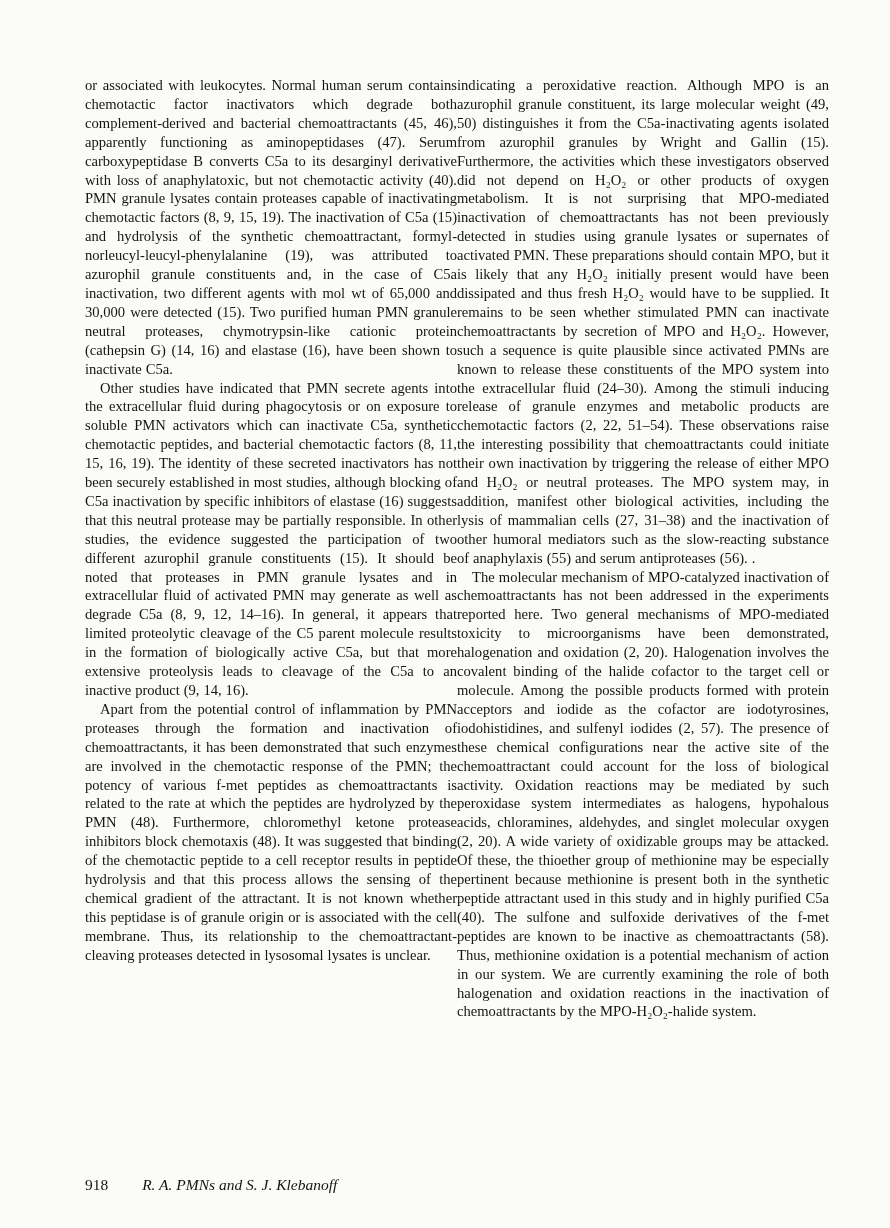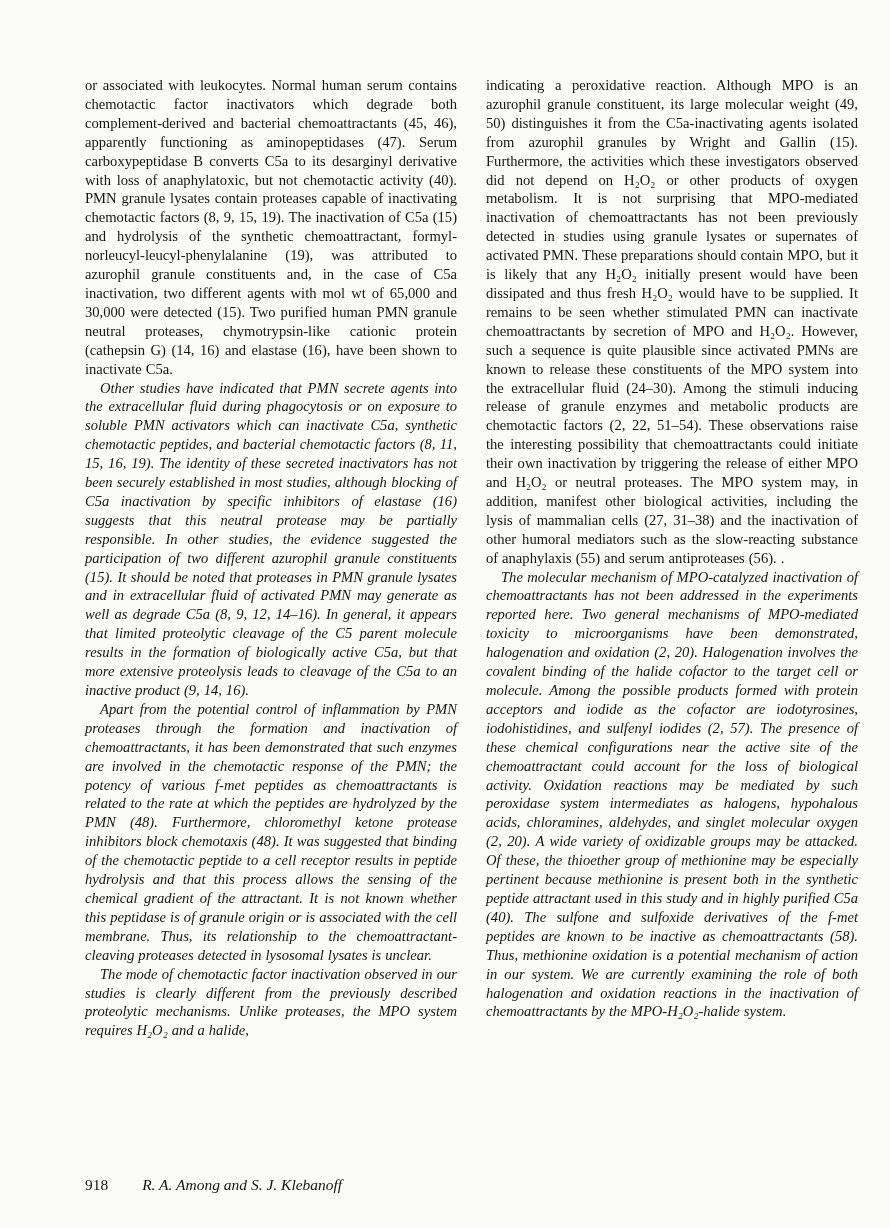--- a/index.html
+++ b/index.html
@@ -19,35 +19,33 @@
     height: 1228px;
     overflow: hidden;
     background: #fbfbf7;
   }
   .content {
     position: absolute;
     top: 76px;
     left: 85px;
     width: 773px;
     display: flex;
-    gap: 29px;
   }
   .column {
     width: 372px;
     font-size: 14.6px;
     line-height: 18.9px;
     text-align: justify;
   }
   .column p {
     margin: 0;
     word-spacing: 0.02em;
   }
   .column p.indent {
     text-indent: 15px;
-    font-style: italic;
   }
   .footer {
     position: absolute;
     top: 1176px;
     left: 85px;
     font-size: 15.5px;
     white-space: nowrap;
   }
   .footer .pagenum {
     display: inline-block;
@@ -62,28 +60,27 @@
 <body>
 
 <div class="page">
 
   <div class="content">
 
     <div class="column">
       <p>or associated with leukocytes. Normal human serum contains chemotactic factor inactivators which degrade both complement-derived and bacterial chemoattractants (45, 46), apparently functioning as aminopeptidases (47). Serum carboxypeptidase B converts C5a to its desarginyl derivative with loss of anaphylatoxic, but not chemotactic activity (40). PMN granule lysates contain proteases capable of inactivating chemotactic factors (8, 9, 15, 19). The inactivation of C5a (15) and hydrolysis of the synthetic chemoattractant, formyl-norleucyl-leucyl-phenylalanine (19), was attributed to azurophil granule constituents and, in the case of C5a inactivation, two different agents with mol wt of 65,000 and 30,000 were detected (15). Two purified human PMN granule neutral proteases, chymotrypsin-like cationic protein (cathepsin G) (14, 16) and elastase (16), have been shown to inactivate C5a.</p>
       <p class="indent">Other studies have indicated that PMN secrete agents into the extracellular fluid during phagocytosis or on exposure to soluble PMN activators which can inactivate C5a, synthetic chemotactic peptides, and bacterial chemotactic factors (8, 11, 15, 16, 19). The identity of these secreted inactivators has not been securely established in most studies, although blocking of C5a inactivation by specific inhibitors of elastase (16) suggests that this neutral protease may be partially responsible. In other studies, the evidence suggested the participation of two different azurophil granule constituents (15). It should be noted that proteases in PMN granule lysates and in extracellular fluid of activated PMN may generate as well as degrade C5a (8, 9, 12, 14–16). In general, it appears that limited proteolytic cleavage of the C5 parent molecule results in the formation of biologically active C5a, but that more extensive proteolysis leads to cleavage of the C5a to an inactive product (9, 14, 16).</p>
       <p class="indent">Apart from the potential control of inflammation by PMN proteases through the formation and inactivation of chemoattractants, it has been demonstrated that such enzymes are involved in the chemotactic response of the PMN; the potency of various f-met peptides as chemoattractants is related to the rate at which the peptides are hydrolyzed by the PMN (48). Furthermore, chloromethyl ketone protease inhibitors block chemotaxis (48). It was suggested that binding of the chemotactic peptide to a cell receptor results in peptide hydrolysis and that this process allows the sensing of the chemical gradient of the attractant. It is not known whether this peptidase is of granule origin or is associated with the cell membrane. Thus, its relationship to the chemoattractant-cleaving proteases detected in lysosomal lysates is unclear.</p>
-      <p class="indent">The mode of chemotactic factor inactivation observed in our studies is clearly different from the previously described proteolytic mechanisms. Unlike proteases, the MPO system requires H₂O₂ and a halide,</p>
     </div>
 
     <div class="column">
       <p>indicating a peroxidative reaction. Although MPO is an azurophil granule constituent, its large molecular weight (49, 50) distinguishes it from the C5a-inactivating agents isolated from azurophil granules by Wright and Gallin (15). Furthermore, the activities which these investigators observed did not depend on H₂O₂ or other products of oxygen metabolism. It is not surprising that MPO-mediated inactivation of chemoattractants has not been previously detected in studies using granule lysates or supernates of activated PMN. These preparations should contain MPO, but it is likely that any H₂O₂ initially present would have been dissipated and thus fresh H₂O₂ would have to be supplied. It remains to be seen whether stimulated PMN can inactivate chemoattractants by secretion of MPO and H₂O₂. However, such a sequence is quite plausible since activated PMNs are known to release these constituents of the MPO system into the extracellular fluid (24–30). Among the stimuli inducing release of granule enzymes and metabolic products are chemotactic factors (2, 22, 51–54). These observations raise the interesting possibility that chemoattractants could initiate their own inactivation by triggering the release of either MPO and H₂O₂ or neutral proteases. The MPO system may, in addition, manifest other biological activities, including the lysis of mammalian cells (27, 31–38) and the inactivation of other humoral mediators such as the slow-reacting substance of anaphylaxis (55) and serum antiproteases (56). .</p>
       <p class="indent">The molecular mechanism of MPO-catalyzed inactivation of chemoattractants has not been addressed in the experiments reported here. Two general mechanisms of MPO-mediated toxicity to microorganisms have been demonstrated, halogenation and oxidation (2, 20). Halogenation involves the covalent binding of the halide cofactor to the target cell or molecule. Among the possible products formed with protein acceptors and iodide as the cofactor are iodotyrosines, iodohistidines, and sulfenyl iodides (2, 57). The presence of these chemical configurations near the active site of the chemoattractant could account for the loss of biological activity. Oxidation reactions may be mediated by such peroxidase system intermediates as halogens, hypohalous acids, chloramines, aldehydes, and singlet molecular oxygen (2, 20). A wide variety of oxidizable groups may be attacked. Of these, the thioether group of methionine may be especially pertinent because methionine is present both in the synthetic peptide attractant used in this study and in highly purified C5a (40). The sulfone and sulfoxide derivatives of the f-met peptides are known to be inactive as chemoattractants (58). Thus, methionine oxidation is a potential mechanism of action in our system. We are currently examining the role of both halogenation and oxidation reactions in the inactivation of chemoattractants by the MPO-H₂O₂-halide system.</p>
     </div>
 
   </div>
 
   <div class="footer">
     <span class="pagenum">918</span>
-    <span class="authors">R. A. Among and S. J. Klebanoff</span>
+    <span class="authors">R. A. PMNs and S. J. Klebanoff</span>
   </div>
 
 </div>
 
 </body></html>

